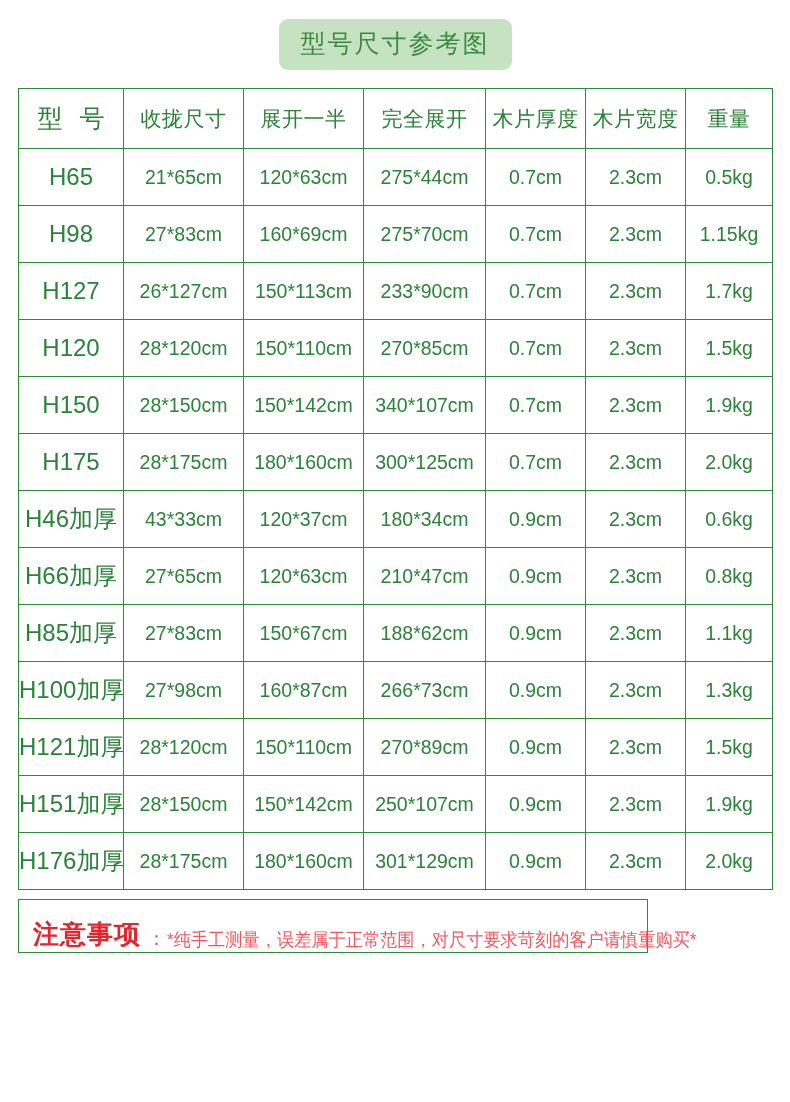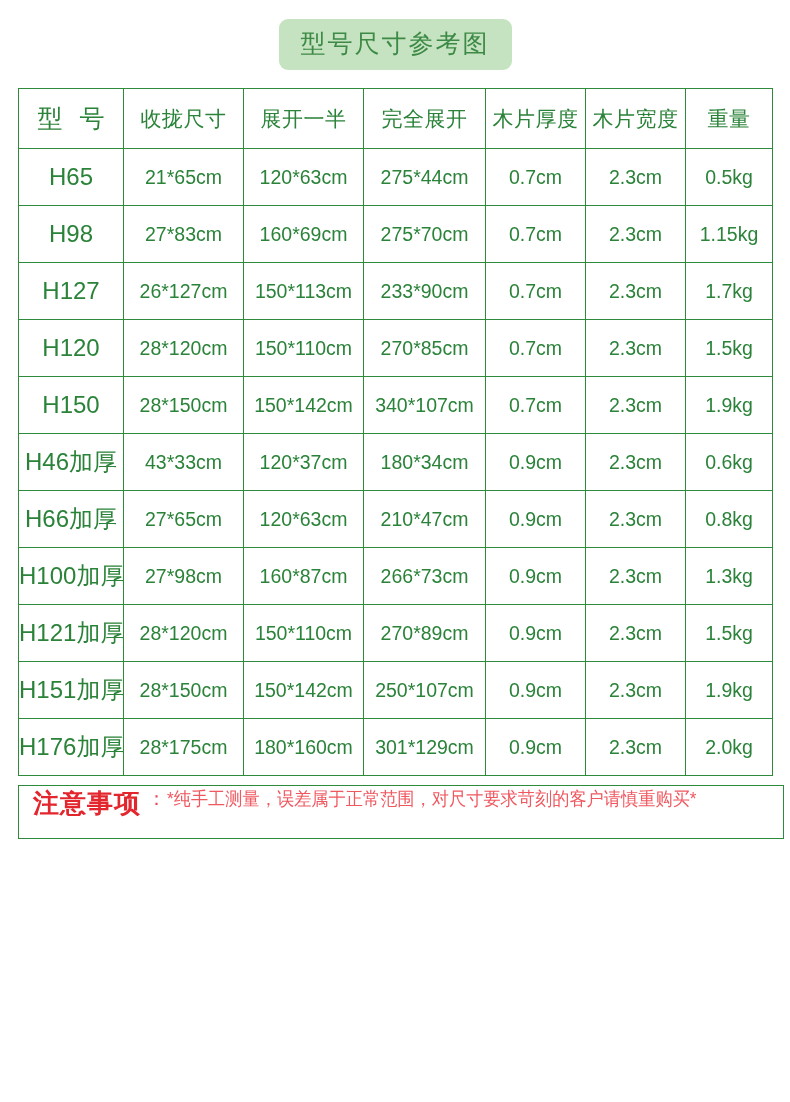--- a/index.html
+++ b/index.html
@@ -83,27 +83,27 @@
   col.c4 { width: 100px; }
   col.c5 { width: 100px; }
   col.c6 { width: 87px; }
 
   
   .note-wrap {
     padding: 9px 18px 0 18px;
     box-sizing: border-box;
   }
   .note-box {
-    width: 766px;
+    width: 630px;
     height: 54px;
     box-sizing: border-box;
     border: 1px solid #2f8b3c;
     background: #ffffff;
     display: flex;
-    align-items: flex-start;
+    align-items: flex-end;
     padding-left: 14px;
   }
   .note-title {
     color: #e3262e;
     font-weight: bold;
     font-size: 26px;
     letter-spacing: 1px;
     white-space: nowrap;
   }
   .note-colon {
@@ -188,36 +188,54 @@
       <tr>
         <td class="model-cell">H150</td>
         <td>28*150cm</td>
         <td>150*142cm</td>
         <td>340*107cm</td>
         <td>0.7cm</td>
         <td>2.3cm</td>
         <td>1.9kg</td>
       </tr>
       <tr>
+        <td class="model-cell">H175</td>
+        <td>28*175cm</td>
+        <td>180*160cm</td>
+        <td>300*125cm</td>
+        <td>0.7cm</td>
+        <td>2.3cm</td>
+        <td>2.0kg</td>
+      </tr>
+      <tr>
         <td class="model-cell">H46加厚</td>
         <td>43*33cm</td>
         <td>120*37cm</td>
         <td>180*34cm</td>
         <td>0.9cm</td>
         <td>2.3cm</td>
         <td>0.6kg</td>
       </tr>
       <tr>
         <td class="model-cell">H66加厚</td>
         <td>27*65cm</td>
         <td>120*63cm</td>
         <td>210*47cm</td>
         <td>0.9cm</td>
         <td>2.3cm</td>
         <td>0.8kg</td>
+      </tr>
+      <tr>
+        <td class="model-cell">H85加厚</td>
+        <td>27*83cm</td>
+        <td>150*67cm</td>
+        <td>188*62cm</td>
+        <td>0.9cm</td>
+        <td>2.3cm</td>
+        <td>1.1kg</td>
       </tr>
       <tr>
         <td class="model-cell">H100加厚</td>
         <td>27*98cm</td>
         <td>160*87cm</td>
         <td>266*73cm</td>
         <td>0.9cm</td>
         <td>2.3cm</td>
         <td>1.3kg</td>
       </tr>

